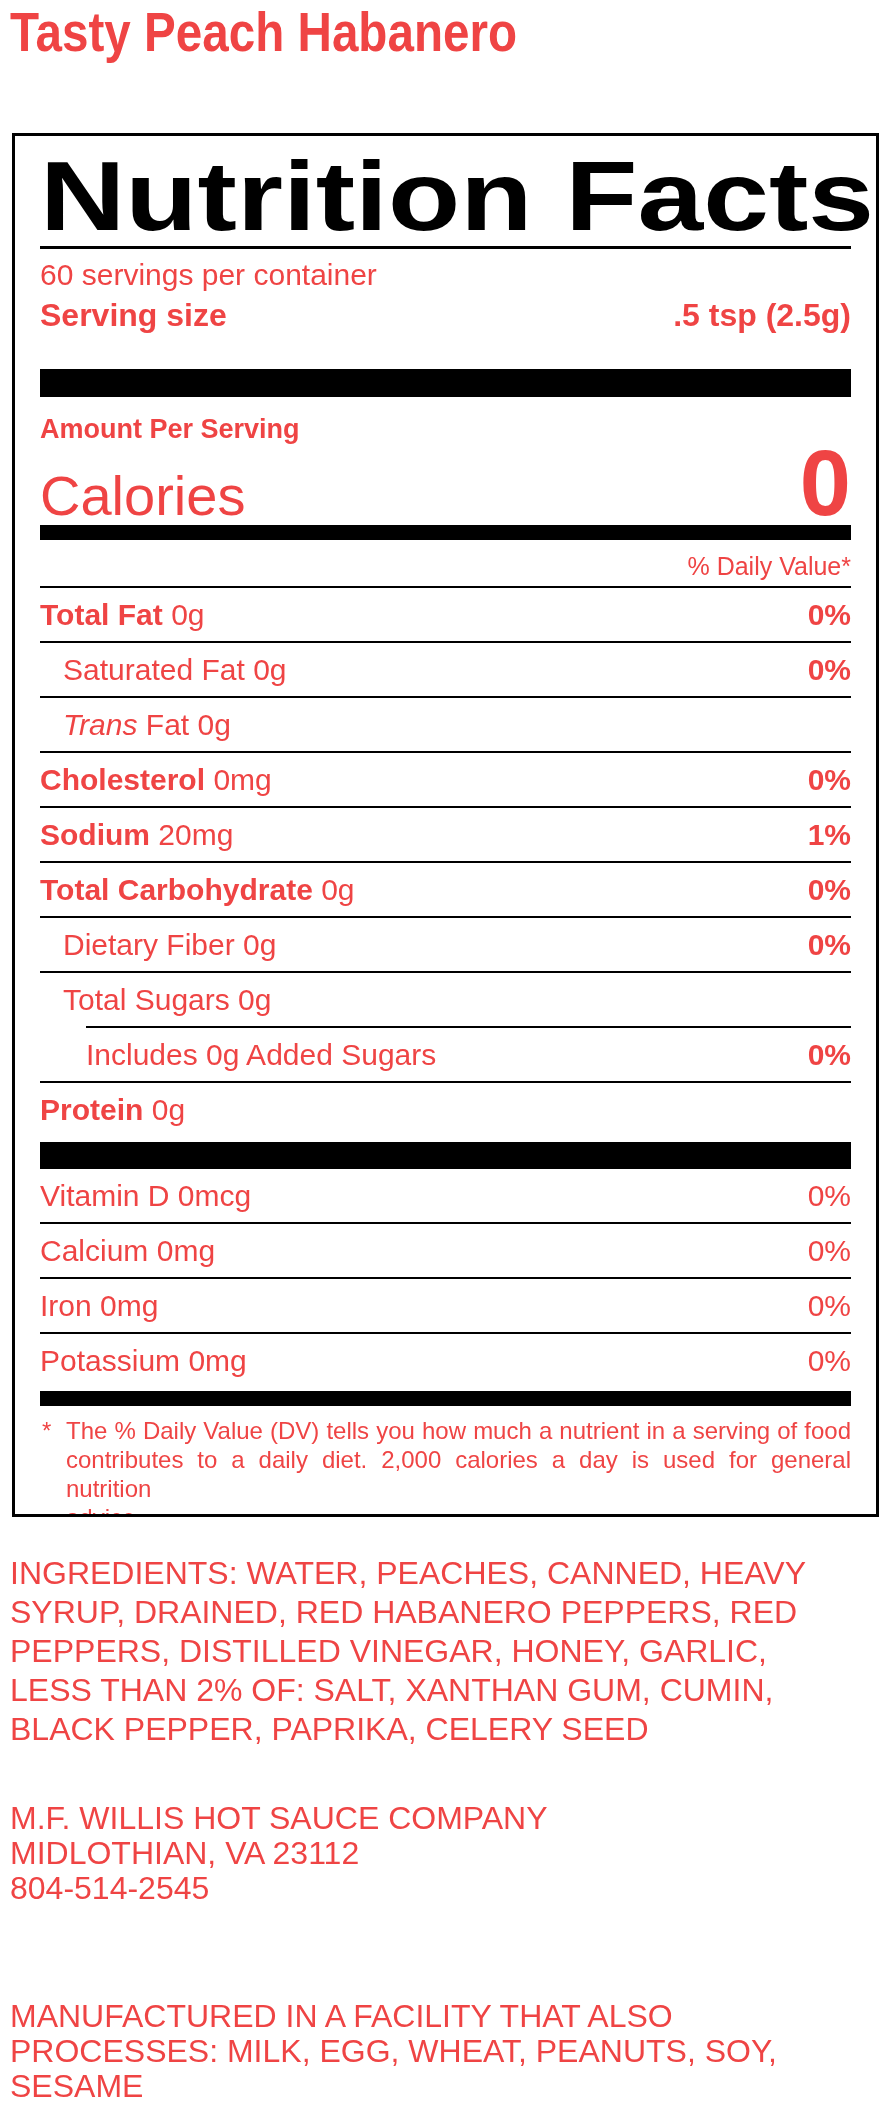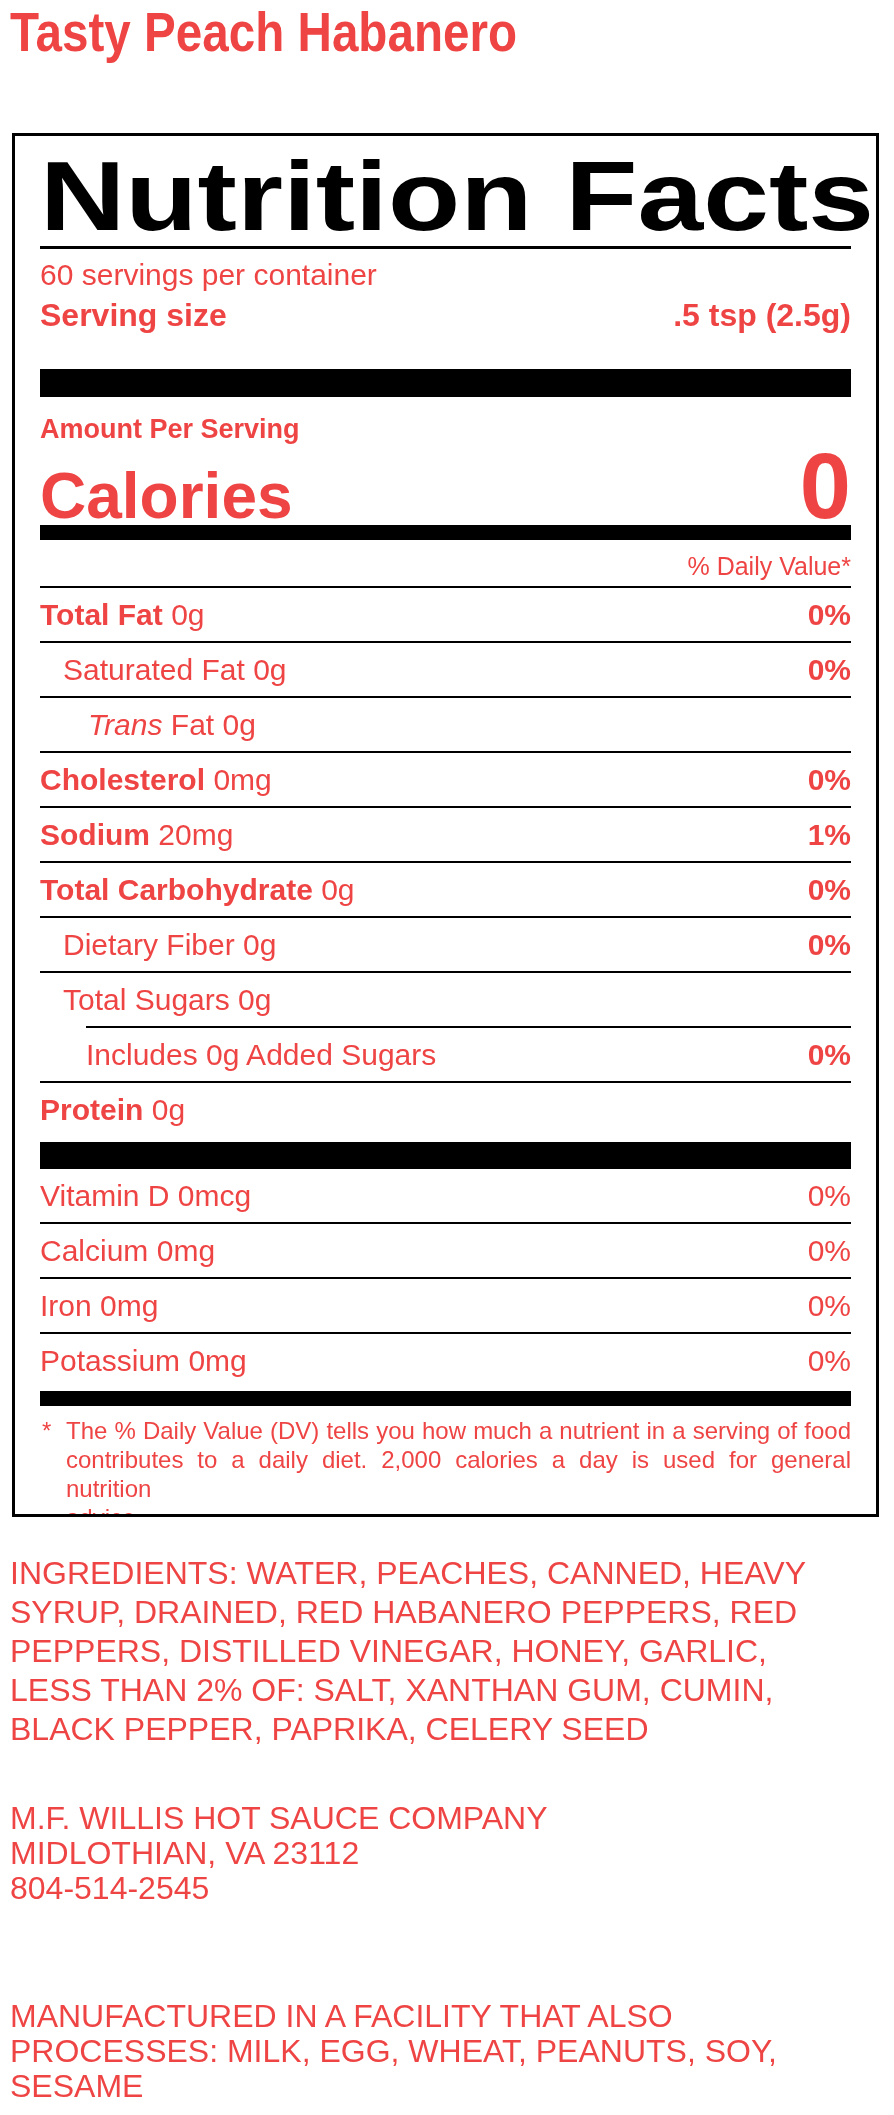--- a/index.html
+++ b/index.html
@@ -18,29 +18,29 @@
   }
   .nfh{display:block;width:843px;height:100px;}
   .nfh text{font-family:"Liberation Sans",sans-serif;font-weight:bold;font-size:98px;fill:#000;}
   .u3{height:3px;background:#000;margin-top:2px;}
   .serv{font-size:30px;line-height:36px;margin-top:8px;}
   .ssrow{display:flex;justify-content:space-between;font-weight:bold;font-size:32px;line-height:40px;margin-top:2px;}
   .bar{background:#000;}
   .b28{height:28px;margin-top:34px;}
   .aps{font-weight:bold;font-size:27px;line-height:32px;margin-top:16px;}
   .calrow{display:flex;justify-content:space-between;align-items:baseline;height:72px;}
-  .calw{font-weight:bold;font-size:64px;line-height:72px;margin-top:15px;}
+  .calw{font-weight:normal;font-size:56px;line-height:72px;margin-top:15px;}
   .caln{font-weight:bold;font-size:92px;line-height:72px;}
   .b15{height:15px;margin-top:8px;}
   .dvh{font-weight:normal;font-size:25px;line-height:28px;text-align:right;padding:12px 0 6px;border-bottom:2px solid #000;}
   .r{display:flex;justify-content:space-between;align-items:baseline;
      padding:10px 0 9px;border-top:2px solid #000;font-size:30px;line-height:34px;}
   .r.nb{border-top:none;}
   .r .nm b{font-weight:bold;}
-  .r .nm i{font-style:italic;margin-left:25px;}
+  .r .nm i{font-style:italic;}
   .ind1{padding-left:23px;}
   .ind2{padding-left:46px;}
   .dv{text-align:right;}
   .dvb{font-weight:bold;}
   .sep2{height:2px;background:#000;margin-left:46px;}
   .b27{height:27px;margin-top:6px;}
   .b15b{height:15px;margin-top:4px;}
   .foot{position:relative;padding:10px 0 0 26px;font-size:24px;line-height:29px;}
   .foot .star{position:absolute;left:2px;top:10px;}
   .fl{text-align:justify;text-align-last:justify;}

